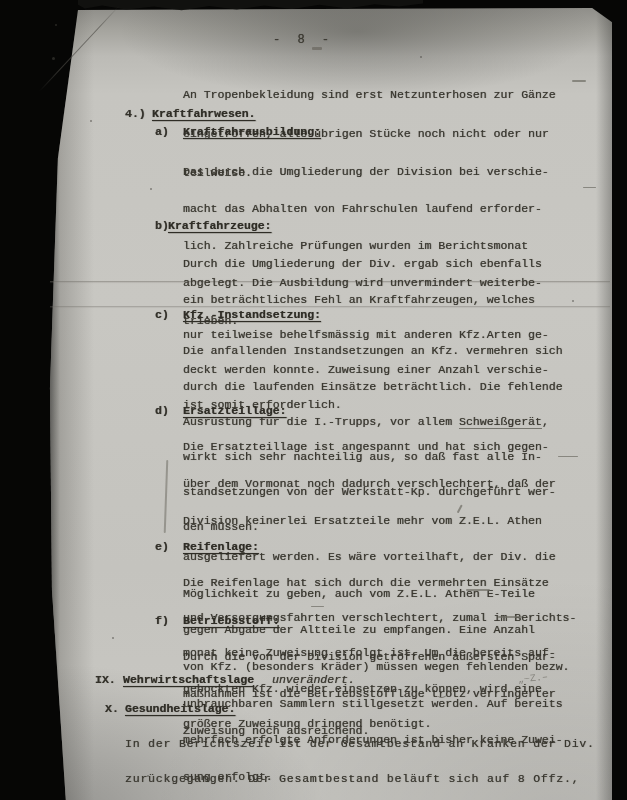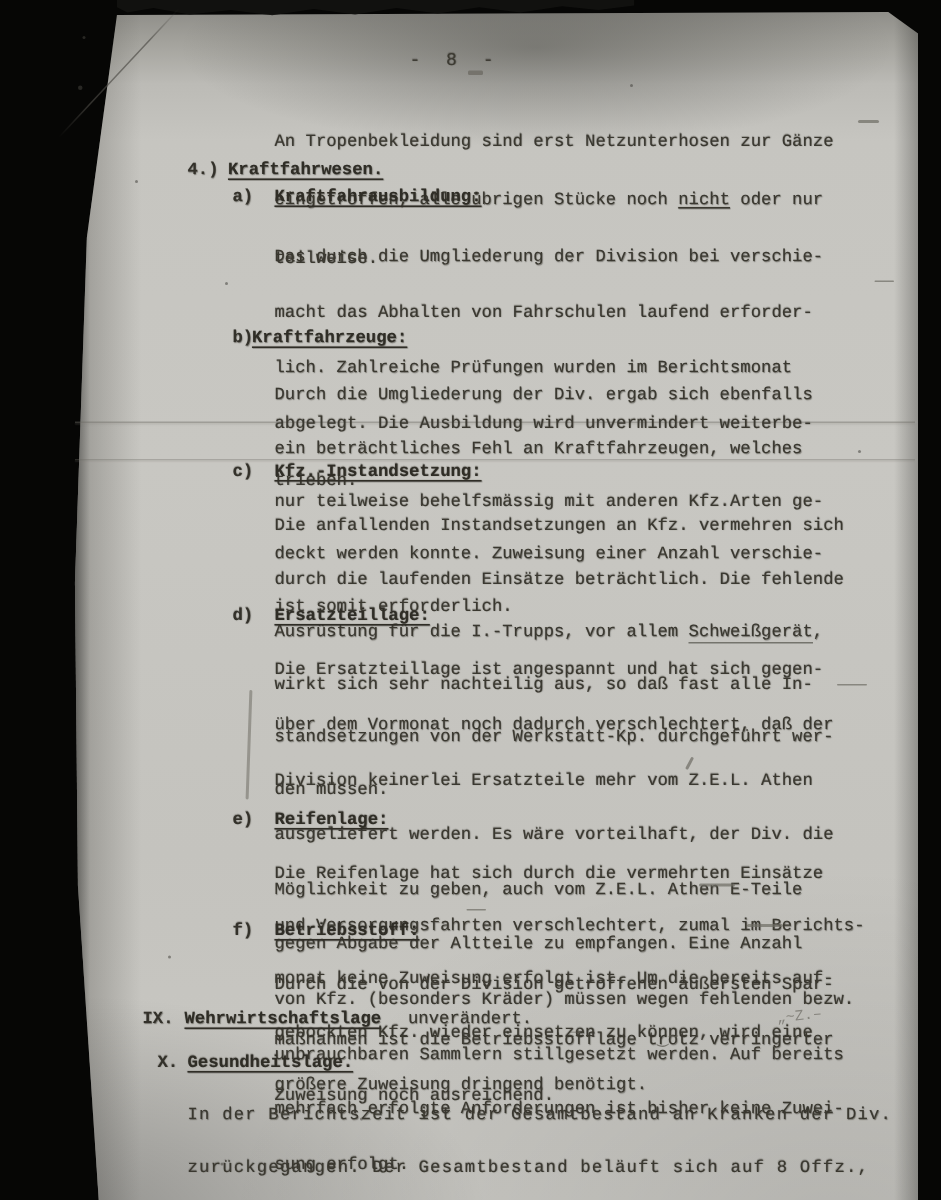--- a/index.html
+++ b/index.html
@@ -25,22 +25,22 @@
     transform:rotate(-47deg);}
   .fold{position:absolute;left:50px;width:560px;height:1px;background:rgba(108,106,100,0.45);box-shadow:0 1px 1px rgba(130,128,122,0.25);}
   
   #content{position:absolute;inset:0;filter:blur(0.22px);}
   .t{position:absolute;white-space:pre;font-size:11.5px;color:#3a3830;
      text-shadow:0.4px 0.4px 0.7px rgba(56,54,47,0.55),-0.2px -0.2px 0.5px rgba(56,54,47,0.30);}
   .head{left:0;width:100%;height:15px;}
   .head span{position:absolute;top:0;}
   .lbl{font-weight:bold;color:#33312a;}
   .ttl{font-weight:bold;color:#2f2d26;text-decoration:underline;text-underline-offset:3px;text-decoration-thickness:1.1px;}
-  .plainseg{position:absolute;top:0;}
-  .u{text-decoration:underline;text-underline-offset:2px;}
+  .plainseg{position:absolute;top:0;font-style:italic;}
+  .u{text-underline-offset:2px;}
   .u-pencil{border-bottom:1.4px solid rgba(90,88,80,0.75);}
   .pageno{letter-spacing:5px;font-size:12px;color:#3c3a32;}
   
   .pm{position:absolute;background:#6e6c64;opacity:.7;border-radius:1px;}
   .pm-v{position:absolute;background:#76746c;opacity:.6;border-radius:1px;}
   .scrawl{position:absolute;color:#5f5d55;opacity:.75;font-size:12px;white-space:pre;}
   .sp{position:absolute;width:2px;height:2px;background:#45433e;border-radius:50%;opacity:.55;}
 </style>
 </head>
 <body>

